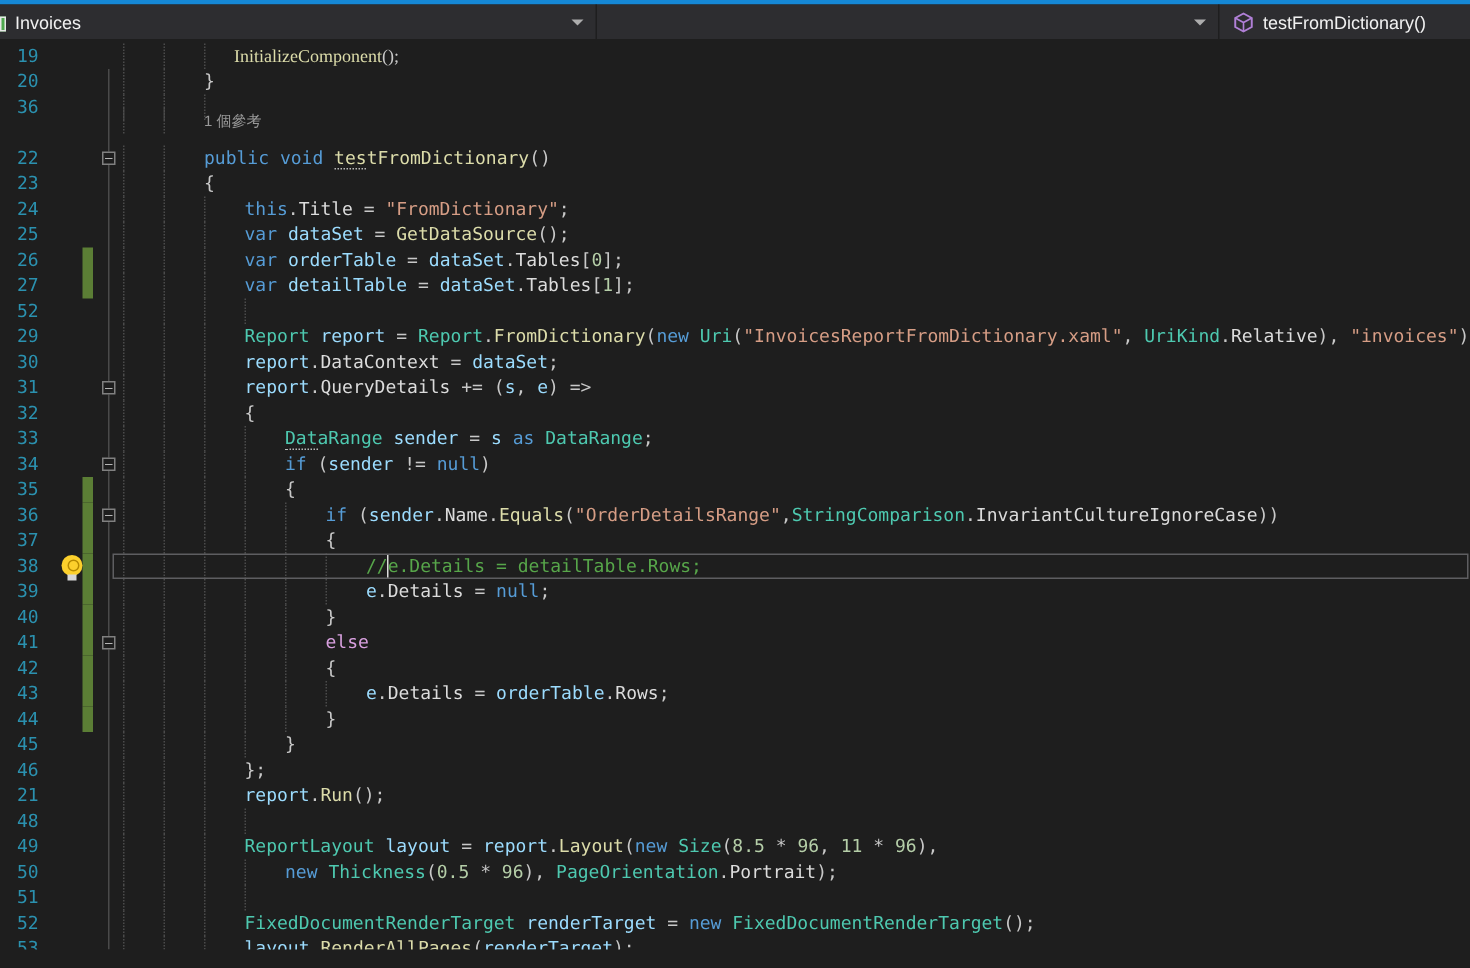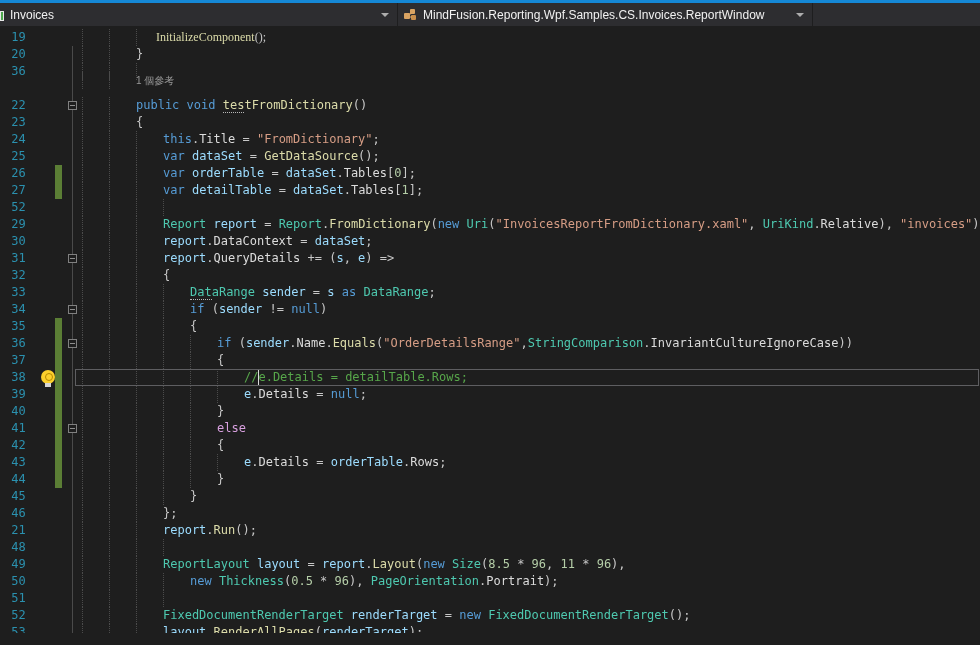--- a/index.html
+++ b/index.html
@@ -72,32 +72,30 @@
   <div id="topstrip"></div>
 
   <div id="navbar">
     <span id="proj-sliver"></span>
     <div class="nav-sec" style="left:10px;">
       <span class="nav-label">Invoices</span>
     </div>
     <span class="chev" style="position:absolute;left:381px;top:10px;"></span>
     <div class="nav-div" style="left:397px;"></div>
 
-    <div class="nav-sec" style="left:403px;">
-      <svg width="15" height="15" viewBox="0 0 15 15" style="margin-right:5px;">
-        <rect x="1" y="6" width="6" height="6" rx="1" fill="#D9A362"></rect>
-        <rect x="7" y="2" width="5" height="5" rx="1" fill="#D9A362"></rect>
-        <rect x="8" y="8" width="5" height="5" rx="1" fill="#C88E4B"></rect>
-        <path d="M6 8 L9 5 M7 10 L9 10" stroke="#D9A362" stroke-width="1.2" fill="none"></path>
-      </svg>
-      <span class="nav-label">MindFusion.Reporting.Wpf.Samples.CS.Invoices.ReportWindow</span>
-    </div>
     <span class="chev" style="position:absolute;left:796px;top:10px;"></span>
     <div class="nav-div" style="left:812px;"></div>
 
+    <div class="nav-sec" style="left:822px;">
+      <svg width="14" height="14" viewBox="0 0 14 14" style="margin-right:6px;">
+        <path d="M7 1 L12.5 4 L12.5 10 L7 13 L1.5 10 L1.5 4 Z" fill="none" stroke="#B180D7" stroke-width="1.3"></path>
+        <path d="M1.5 4 L7 7 L12.5 4 M7 7 L7 13" fill="none" stroke="#B180D7" stroke-width="1.1"></path>
+      </svg>
+      <span class="nav-label">testFromDictionary()</span>
+    </div>
   </div>
 
   <div id="editor">
     <div id="outline-line"></div>
     <div id="rows">
         <div class="row" style="top: 3px;"><span class="guide" style="left: 82px;"></span><span class="guide" style="left: 109px;"></span><span class="guide" style="left: 136px;"></span><span class="ln">19</span><span class="code" style="left: 156px; font-family: Liberation Serif, serif;"><span class="met">InitializeComponent</span><span class="pun">();</span></span></div>
         <div class="row" style="top: 20px;"><span class="guide" style="left: 82px;"></span><span class="guide" style="left: 109px;"></span><span class="ln">20</span><span class="code" style="left: 136px;"><span class="pun">}</span></span></div>
         <div class="row" style="top: 37px;"><span class="guide" style="left: 82px;"></span><span class="guide" style="left: 109px;"></span><span class="guide" style="left: 136px;"></span><span class="ln">36</span><span class="code" style="left: 82px;"></span></div>
         <div class="row" style="top: 46px;"><span class="guide" style="left: 82px;"></span><span class="guide" style="left: 109px;"></span><span class="code" style="left: 136px;"><span class="cl-row">1 個參考</span></span></div>
         <div class="row" style="top: 71px;"><span class="guide" style="left: 82px;"></span><span class="guide" style="left: 109px;"></span><span class="ln">22</span><span class="fold">–</span><span class="code" style="left: 136px;"><span class="kw">public</span><span class="pln"> </span><span class="kw">void</span><span class="pln"> </span><span class="met dots">tes</span><span class="met">tFromDictionary</span><span class="pun">()</span></span></div>

